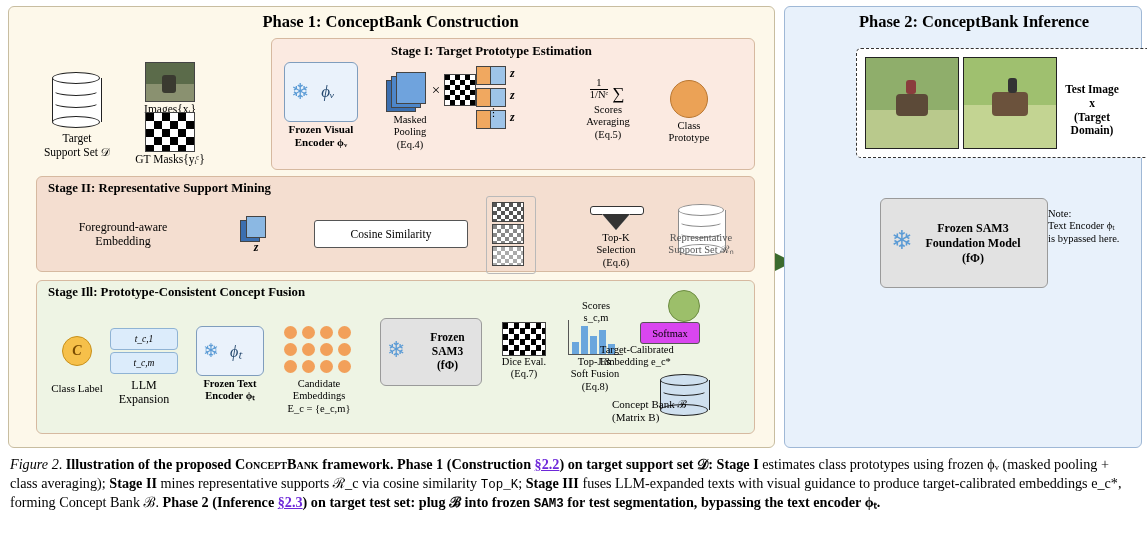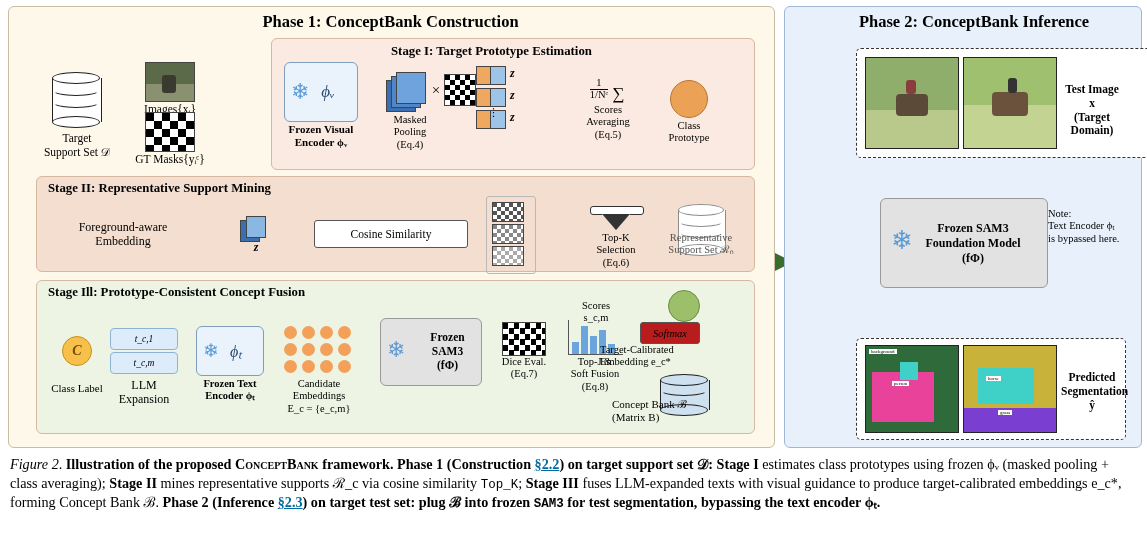--- a/index.html
+++ b/index.html
@@ -81,21 +81,21 @@
   
   svg.arrows { position:absolute; left:0; top:0; width:1147px; height:551px; pointer-events:none; }
 
   
   .caption {
     position:absolute; left:10px; top:455px; width:1128px;
     font-size:14.2px; line-height:1.32; font-family:"Liberation Serif", serif;
   }
   .caption .sc { font-variant:small-caps; }
   .caption b { font-weight:bold; }
-  .caption a { color:#0369a1; text-decoration:underline;text-align:center; }
+  .caption a { color:#6d28d9; text-decoration:underline;text-align:center; }
   .mono { font-family:"Liberation Mono", monospace; font-size:12.5px; }
 
   
   .dot { position:absolute; border-radius:50%; }
 </style>
 </head>
 <body>
 
 <div class="fig">
 
@@ -346,21 +346,21 @@
     <div style="position:absolute; left:21px; bottom:0; width:7px; height:18px; background:#6aa6dd;"></div>
     <div style="position:absolute; left:30px; bottom:0; width:7px; height:24px; background:#6aa6dd;"></div>
     <div style="position:absolute; left:39px; bottom:0; width:7px; height:10px; background:#6aa6dd;"></div>
   </div>
   <div class="lbl" style="left:562px; top:300px; width:68px; white-space:pre-line; font-size:10.5px;">Scores
 s_c,m</div>
   <div class="lbl" style="left:556px; top:356px; width:78px; white-space:pre-line; font-size:10.5px;">Top-J &amp;
 Soft Fusion
 (Eq.8)</div>
 
-  <div style="position:absolute; left:640px; top:322px; width:58px; height:20px; background:#b91c1c; border:1.2px solid #555; border-radius:3px; display:flex; align-items:center; justify-content:center;font-style:italic;">
+  <div style="position:absolute; left:640px; top:322px; width:58px; height:20px; background:#d946ef; border:1.2px solid #555; border-radius:3px; display:flex; align-items:center; justify-content:center;">
     <span style="font-size:10.5px;">Softmax</span>
   </div>
 
   <div class="dot" style="left:668px; top:290px; width:30px; height:30px; background:#9cbf6a; border:1.3px solid #6d8c42;"></div>
   <div class="lbl" style="left:600px; top:344px; width:170px; white-space:pre-line; font-size:10.5px; text-align:left;">Target-Calibrated
 Embedding e_c*</div>
 
   <div class="cyl" style="left:660px; top:374px; width:48px; height:42px;">
     <div class="body" style="background:#cfe0ef;"></div>
     <div class="top" style="background:#cfe0ef;"></div>
@@ -393,34 +393,18 @@
   <div class="enc gray" style="left:880px; top:198px; width:166px; height:88px;">
     <span style="font-size:12px; font-weight:bold; text-align:center; line-height:1.25; white-space:pre-line; margin-left:18px;">Frozen SAM3
 Foundation Model
 (fΦ)</span>
     <span class="snow" style="left:10px; top:26px; font-size:26px; color:#5b9bd5;">❄</span>
   </div>
   <div class="lbl" style="left:1048px; top:208px; width:96px; white-space:pre-line; font-size:10.5px; text-align:left;">Note:
 Text Encoder ϕₜ
 is bypassed here.</div>
 
-  <div style="position:absolute; left:856px; top:338px; width:268px; height:100px; border:1.5px dashed #333; border-radius:5px; background:#ffffff;">
-    <div class="tile" style="left:8px; top:6px; width:92px; height:86px; background:#2f6b3a; border-color:#222;">
-      <div style="position:absolute;left:6px;top:26px;width:62px;height:50px;background:#e8429a;"></div>
-      <div style="position:absolute;left:34px;top:16px;width:18px;height:18px;background:#3fd1c7;"></div>
-      <div style="position:absolute;left:3px;top:3px;font-size:5px;background:#fff;color:#000;padding:0 2px;">background</div>
-      <div style="position:absolute;left:26px;top:35px;font-size:5px;background:#fff;color:#000;padding:0 2px;">person</div>
-    </div>
-    <div class="tile" style="left:106px; top:6px; width:92px; height:86px; background:#c9b23a; border-color:#222;">
-      <div style="position:absolute;left:14px;top:22px;width:56px;height:36px;background:#3fd1c7;"></div>
-      <div style="position:absolute;left:0px;top:62px;width:92px;height:24px;background:#7a3fd1;"></div>
-      <div style="position:absolute;left:34px;top:64px;font-size:5px;background:#fff;color:#000;padding:0 2px;">grass</div>
-      <div style="position:absolute;left:22px;top:30px;font-size:5px;background:#fff;color:#000;padding:0 2px;">horse</div>
-    </div>
-    <div style="position:absolute; left:204px; top:32px; width:62px; font-size:11.5px; font-weight:bold; line-height:1.2; white-space:pre-line; text-align:center;">Predicted
-Segmentation ŷ</div>
-  </div>
 
   <div class="caption">
     <span style="font-style:italic;">Figure 2</span><span>. </span><b>Illustration of the proposed </b><b class="sc">ConceptBank</b><b> framework. Phase 1 (Construction </b><b><a href="#">§2.2</a></b><b>) on target support set 𝒟: </b><b>Stage I</b><span> estimates class prototypes using frozen ϕᵥ (masked pooling + class averaging); </span><b>Stage II</b><span> mines representative supports ℛ_c via cosine similarity </span><span class="mono">Top_K</span><span>; </span><b>Stage III</b><span> fuses LLM-expanded texts with visual guidance to produce target-calibrated embeddings e_c*, forming Concept Bank ℬ. </span><b>Phase 2 (Inference </b><b><a href="#">§2.3</a></b><b>) on target test set: plug ℬ into frozen </b><b class="mono">SAM3</b><b> for test segmentation, bypassing the text encoder ϕₜ.</b>
   </div>
 
 </div>
 
 </body></html>

